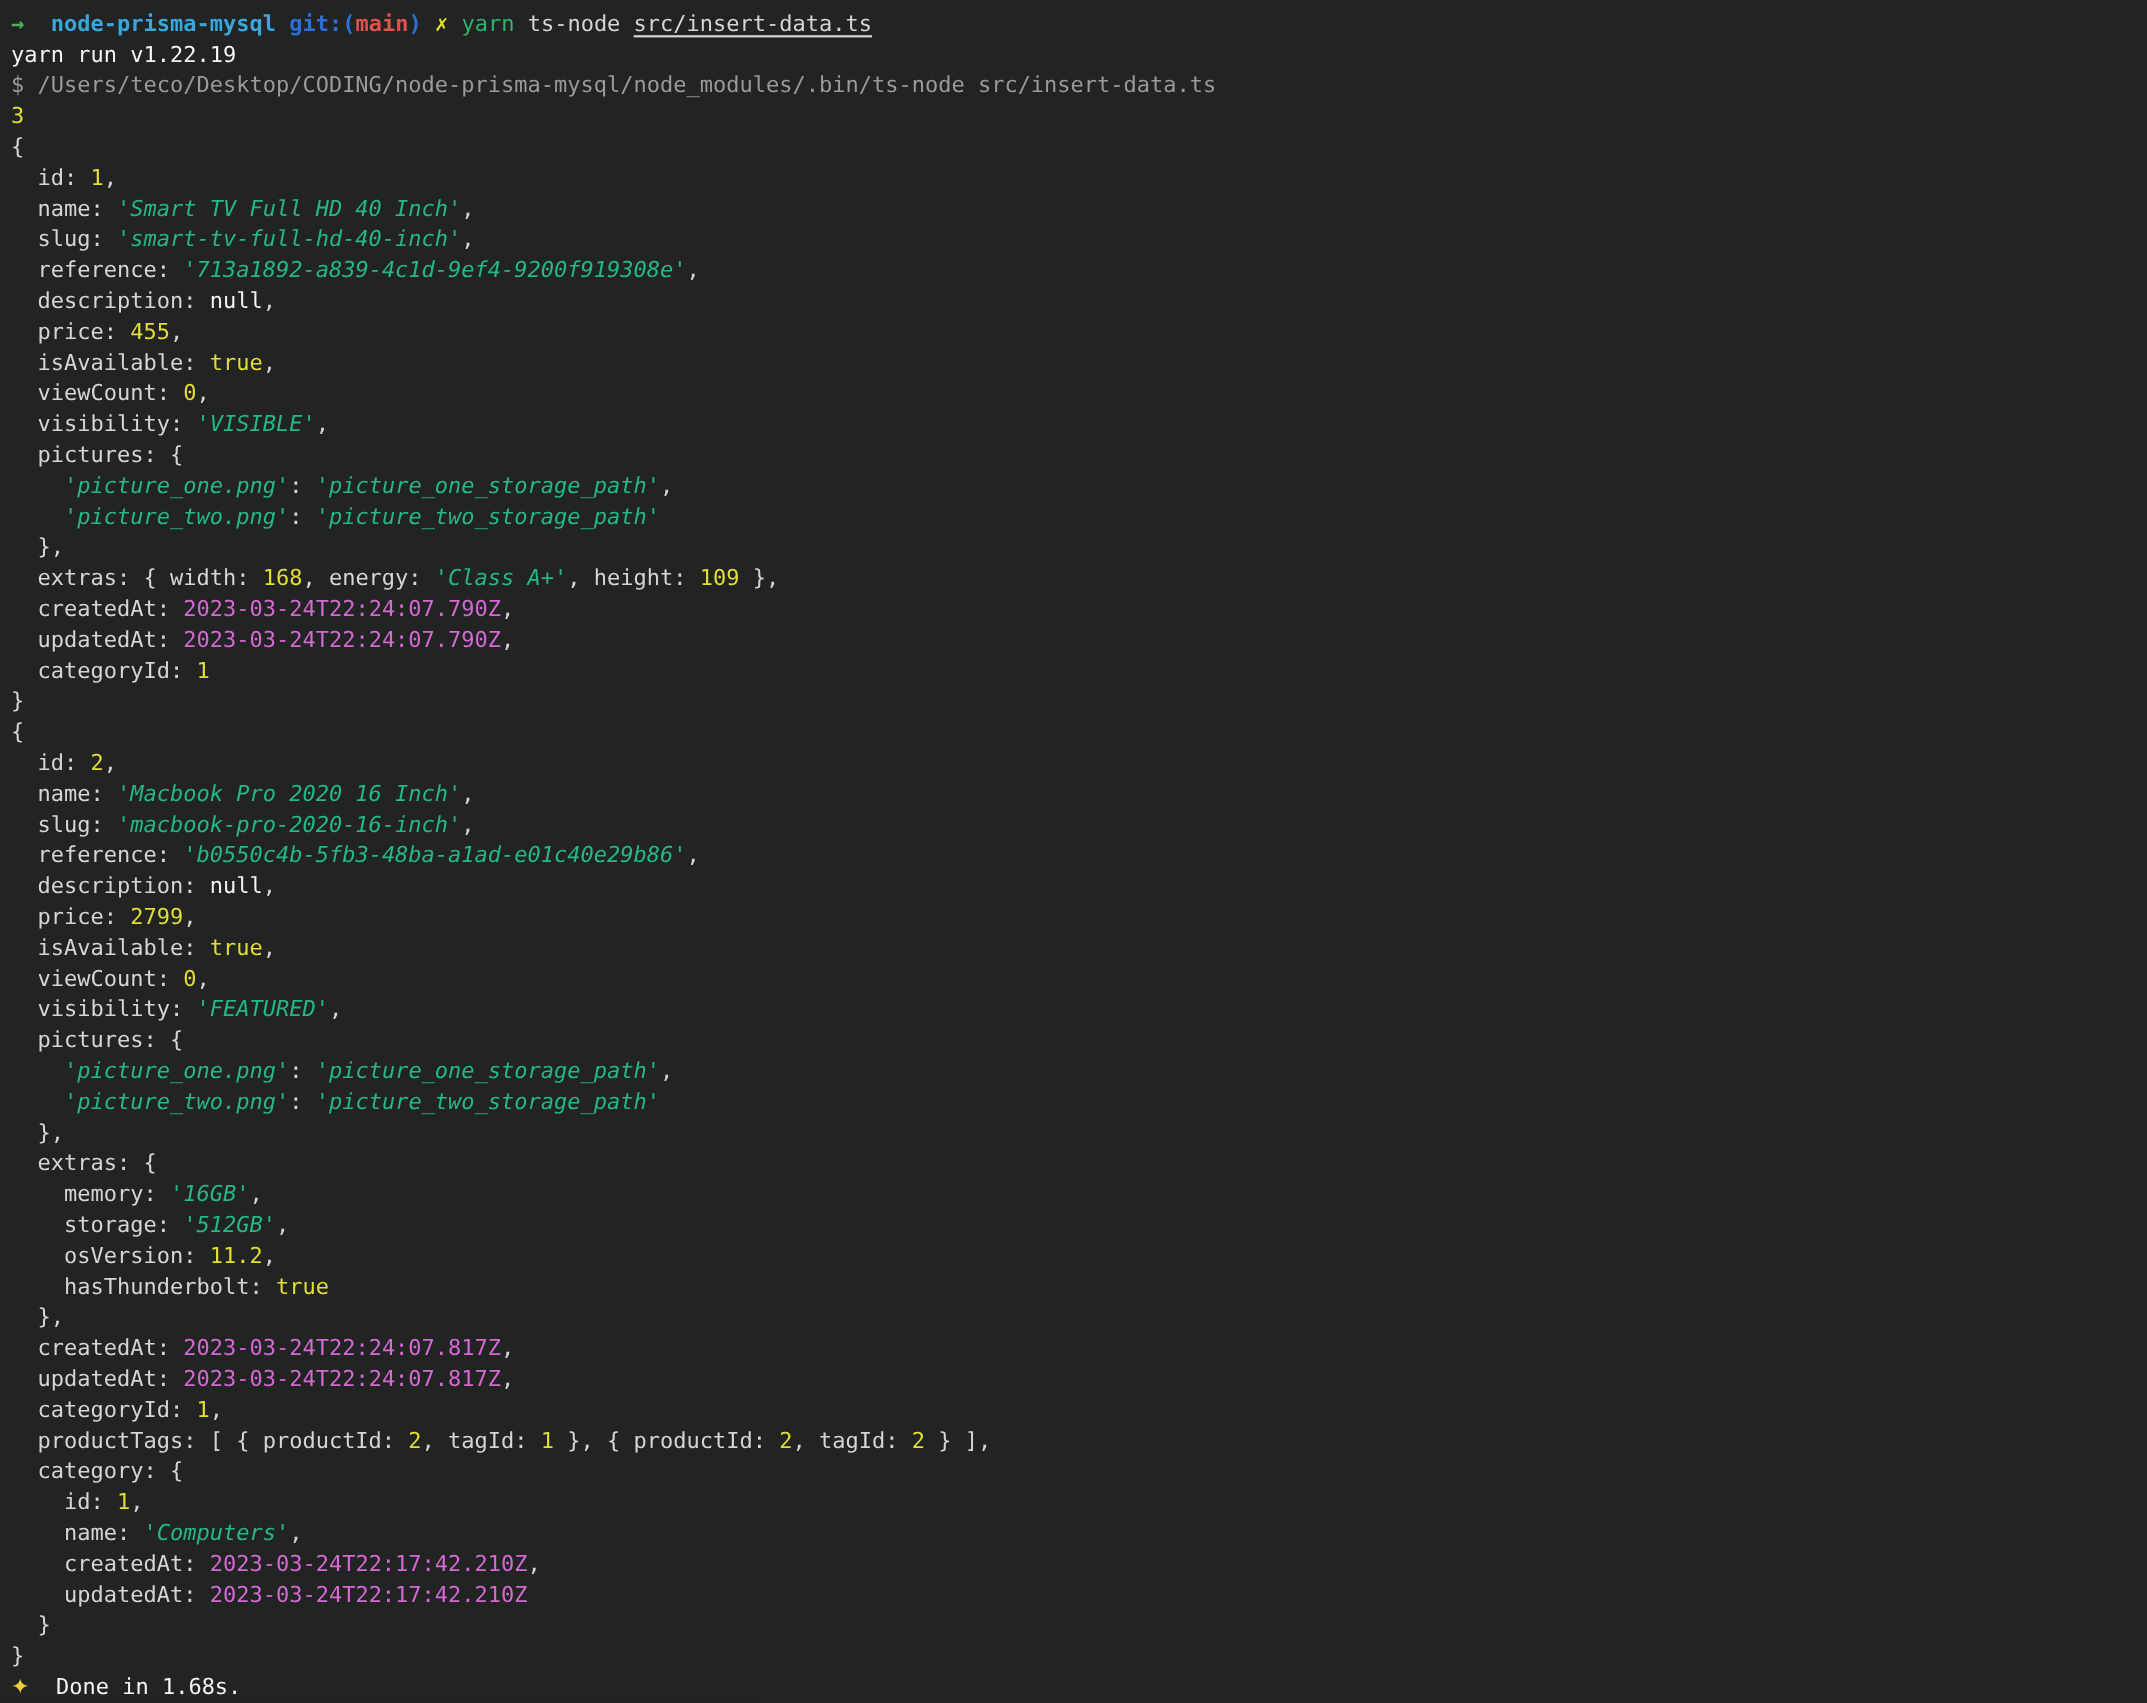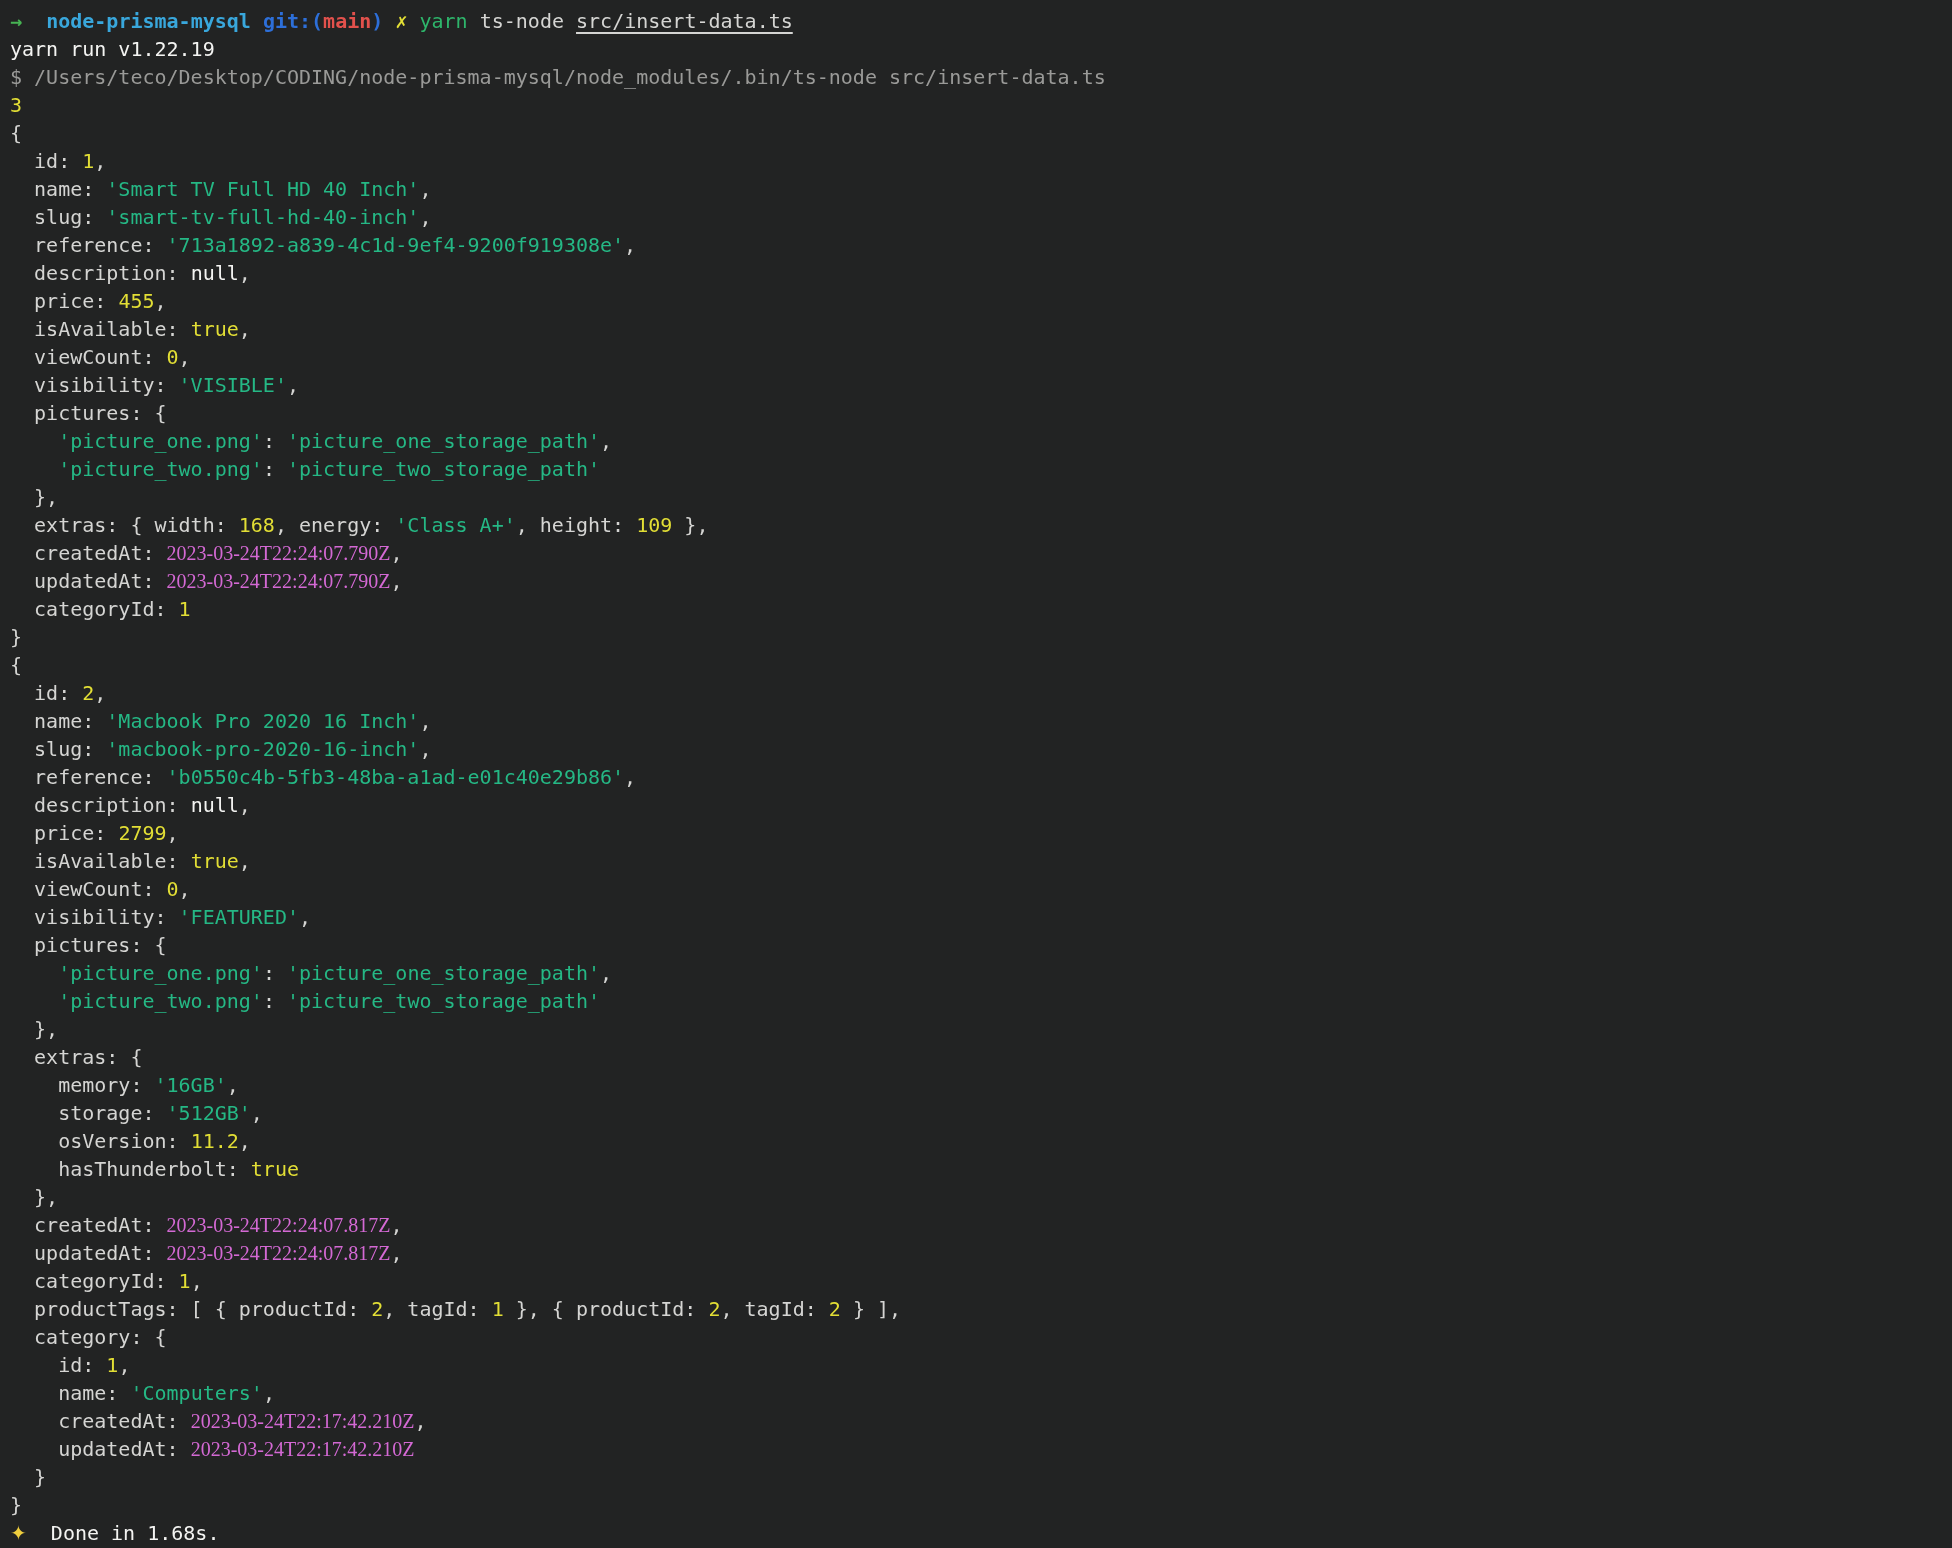--- a/index.html
+++ b/index.html
@@ -23,20 +23,20 @@
   .t-u     {color:var(--fg);text-decoration:underline;text-underline-offset:4px;}
   .t-b     {color:var(--bright);font-weight:normal;}
   .t-dim   {color:var(--dim);}
   .t-arrow {color:var(--green-arrow);font-weight:bold;}
   .t-dir   {color:var(--cyan);font-weight:bold;}
   .t-gitp  {color:var(--blue);font-weight:bold;}
   .t-branch{color:var(--red);font-weight:bold;}
   .t-cross {color:var(--yellow);}
   .t-cmd   {color:var(--cmd-green);}
   .t-n     {color:var(--yellow);}
-  .t-s     {color:var(--str-green);}
-  .t-d     {color:var(--magenta);font-family:Liberation Serif, serif;}
+  .t-s     {color:var(--str-green);font-style:italic;}
+  .t-d     {color:var(--magenta);}
   .t-spark {color:var(--spark);font-family:"DejaVu Sans",sans-serif;}
 </style>
 </head>
 <body>
 
 <div class="terminal" aria-label="terminal output"><div class="line"><span class="t-arrow">→</span><span class="t-p">  </span><span class="t-dir">node-prisma-mysql</span><span class="t-p"> </span><span class="t-gitp">git:(</span><span class="t-branch">main</span><span class="t-gitp">)</span><span class="t-p"> </span><span class="t-cross">✗</span><span class="t-p"> </span><span class="t-cmd">yarn</span><span class="t-p"> ts-node </span><span class="t-u">src/insert-data.ts</span></div><div class="line"><span class="t-b">yarn run v1.22.19</span></div><div class="line"><span class="t-dim">$ /Users/teco/Desktop/CODING/node-prisma-mysql/node_modules/.bin/ts-node src/insert-data.ts</span></div><div class="line"><span class="t-n">3</span></div><div class="line"><span class="t-p">{</span></div><div class="line"><span class="t-p">  id: </span><span class="t-n">1</span><span class="t-p">,</span></div><div class="line"><span class="t-p">  name: </span><span class="t-s">'Smart TV Full HD 40 Inch'</span><span class="t-p">,</span></div><div class="line"><span class="t-p">  slug: </span><span class="t-s">'smart-tv-full-hd-40-inch'</span><span class="t-p">,</span></div><div class="line"><span class="t-p">  reference: </span><span class="t-s">'713a1892-a839-4c1d-9ef4-9200f919308e'</span><span class="t-p">,</span></div><div class="line"><span class="t-p">  description: </span><span class="t-b">null</span><span class="t-p">,</span></div><div class="line"><span class="t-p">  price: </span><span class="t-n">455</span><span class="t-p">,</span></div><div class="line"><span class="t-p">  isAvailable: </span><span class="t-n">true</span><span class="t-p">,</span></div><div class="line"><span class="t-p">  viewCount: </span><span class="t-n">0</span><span class="t-p">,</span></div><div class="line"><span class="t-p">  visibility: </span><span class="t-s">'VISIBLE'</span><span class="t-p">,</span></div><div class="line"><span class="t-p">  pictures: {</span></div><div class="line"><span class="t-p">    </span><span class="t-s">'picture_one.png'</span><span class="t-p">: </span><span class="t-s">'picture_one_storage_path'</span><span class="t-p">,</span></div><div class="line"><span class="t-p">    </span><span class="t-s">'picture_two.png'</span><span class="t-p">: </span><span class="t-s">'picture_two_storage_path'</span></div><div class="line"><span class="t-p">  },</span></div><div class="line"><span class="t-p">  extras: { width: </span><span class="t-n">168</span><span class="t-p">, energy: </span><span class="t-s">'Class A+'</span><span class="t-p">, height: </span><span class="t-n">109</span><span class="t-p"> },</span></div><div class="line"><span class="t-p">  createdAt: </span><span class="t-d">2023-03-24T22:24:07.790Z</span><span class="t-p">,</span></div><div class="line"><span class="t-p">  updatedAt: </span><span class="t-d">2023-03-24T22:24:07.790Z</span><span class="t-p">,</span></div><div class="line"><span class="t-p">  categoryId: </span><span class="t-n">1</span></div><div class="line"><span class="t-p">}</span></div><div class="line"><span class="t-p">{</span></div><div class="line"><span class="t-p">  id: </span><span class="t-n">2</span><span class="t-p">,</span></div><div class="line"><span class="t-p">  name: </span><span class="t-s">'Macbook Pro 2020 16 Inch'</span><span class="t-p">,</span></div><div class="line"><span class="t-p">  slug: </span><span class="t-s">'macbook-pro-2020-16-inch'</span><span class="t-p">,</span></div><div class="line"><span class="t-p">  reference: </span><span class="t-s">'b0550c4b-5fb3-48ba-a1ad-e01c40e29b86'</span><span class="t-p">,</span></div><div class="line"><span class="t-p">  description: </span><span class="t-b">null</span><span class="t-p">,</span></div><div class="line"><span class="t-p">  price: </span><span class="t-n">2799</span><span class="t-p">,</span></div><div class="line"><span class="t-p">  isAvailable: </span><span class="t-n">true</span><span class="t-p">,</span></div><div class="line"><span class="t-p">  viewCount: </span><span class="t-n">0</span><span class="t-p">,</span></div><div class="line"><span class="t-p">  visibility: </span><span class="t-s">'FEATURED'</span><span class="t-p">,</span></div><div class="line"><span class="t-p">  pictures: {</span></div><div class="line"><span class="t-p">    </span><span class="t-s">'picture_one.png'</span><span class="t-p">: </span><span class="t-s">'picture_one_storage_path'</span><span class="t-p">,</span></div><div class="line"><span class="t-p">    </span><span class="t-s">'picture_two.png'</span><span class="t-p">: </span><span class="t-s">'picture_two_storage_path'</span></div><div class="line"><span class="t-p">  },</span></div><div class="line"><span class="t-p">  extras: {</span></div><div class="line"><span class="t-p">    memory: </span><span class="t-s">'16GB'</span><span class="t-p">,</span></div><div class="line"><span class="t-p">    storage: </span><span class="t-s">'512GB'</span><span class="t-p">,</span></div><div class="line"><span class="t-p">    osVersion: </span><span class="t-n">11.2</span><span class="t-p">,</span></div><div class="line"><span class="t-p">    hasThunderbolt: </span><span class="t-n">true</span></div><div class="line"><span class="t-p">  },</span></div><div class="line"><span class="t-p">  createdAt: </span><span class="t-d">2023-03-24T22:24:07.817Z</span><span class="t-p">,</span></div><div class="line"><span class="t-p">  updatedAt: </span><span class="t-d">2023-03-24T22:24:07.817Z</span><span class="t-p">,</span></div><div class="line"><span class="t-p">  categoryId: </span><span class="t-n">1</span><span class="t-p">,</span></div><div class="line"><span class="t-p">  productTags: [ { productId: </span><span class="t-n">2</span><span class="t-p">, tagId: </span><span class="t-n">1</span><span class="t-p"> }, { productId: </span><span class="t-n">2</span><span class="t-p">, tagId: </span><span class="t-n">2</span><span class="t-p"> } ],</span></div><div class="line"><span class="t-p">  category: {</span></div><div class="line"><span class="t-p">    id: </span><span class="t-n">1</span><span class="t-p">,</span></div><div class="line"><span class="t-p">    name: </span><span class="t-s">'Computers'</span><span class="t-p">,</span></div><div class="line"><span class="t-p">    createdAt: </span><span class="t-d">2023-03-24T22:17:42.210Z</span><span class="t-p">,</span></div><div class="line"><span class="t-p">    updatedAt: </span><span class="t-d">2023-03-24T22:17:42.210Z</span></div><div class="line"><span class="t-p">  }</span></div><div class="line"><span class="t-p">}</span></div><div class="line"><span class="t-spark">✦</span><span class="t-b">  Done in 1.68s.</span></div></div>
 
 </body></html>

